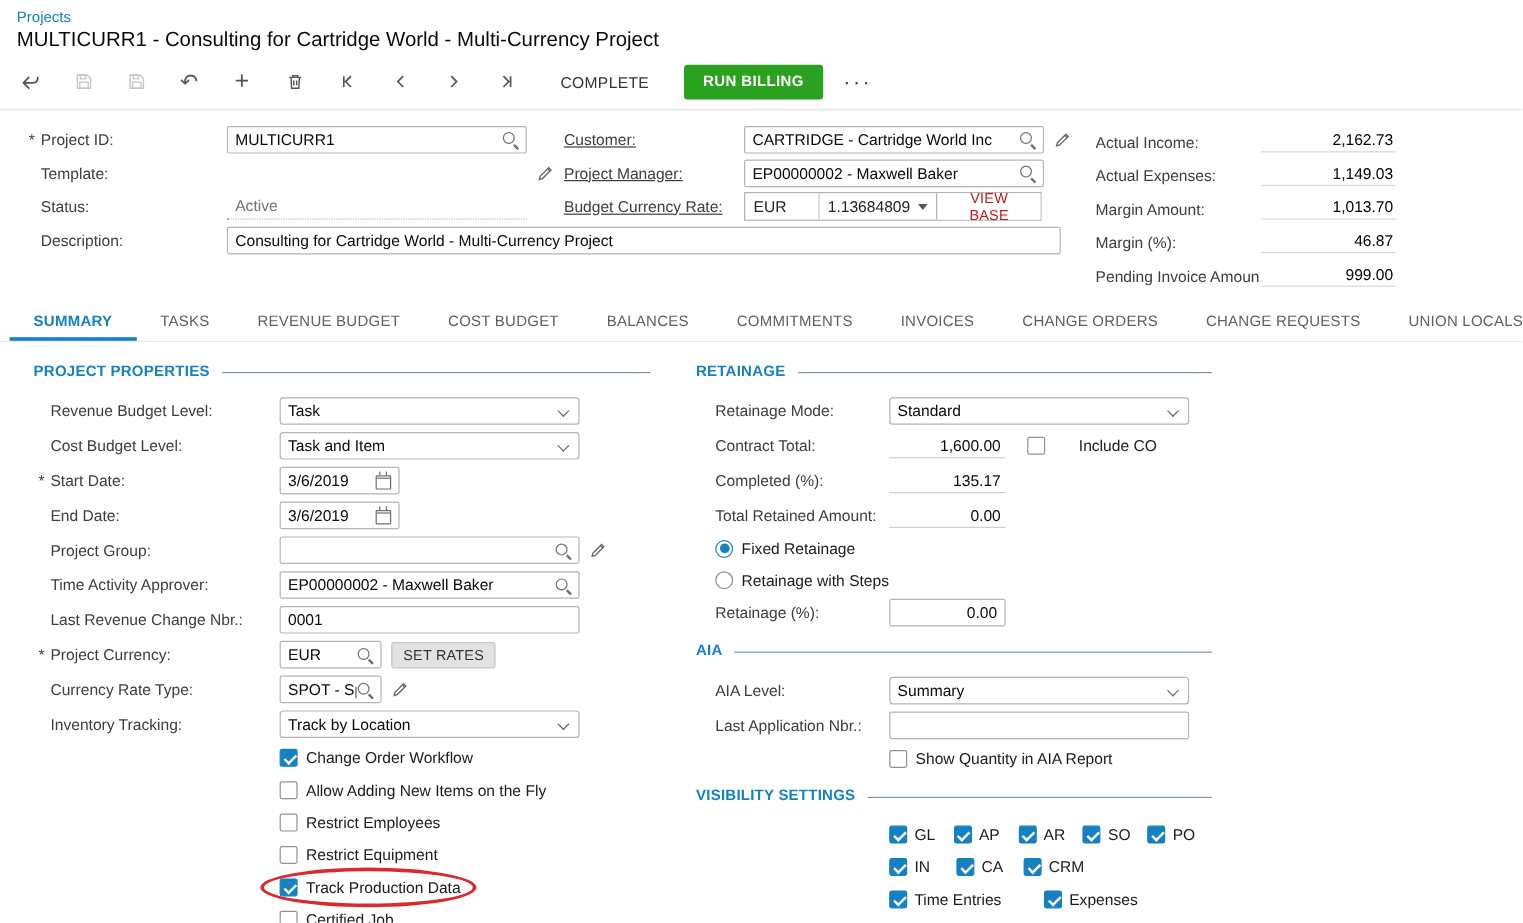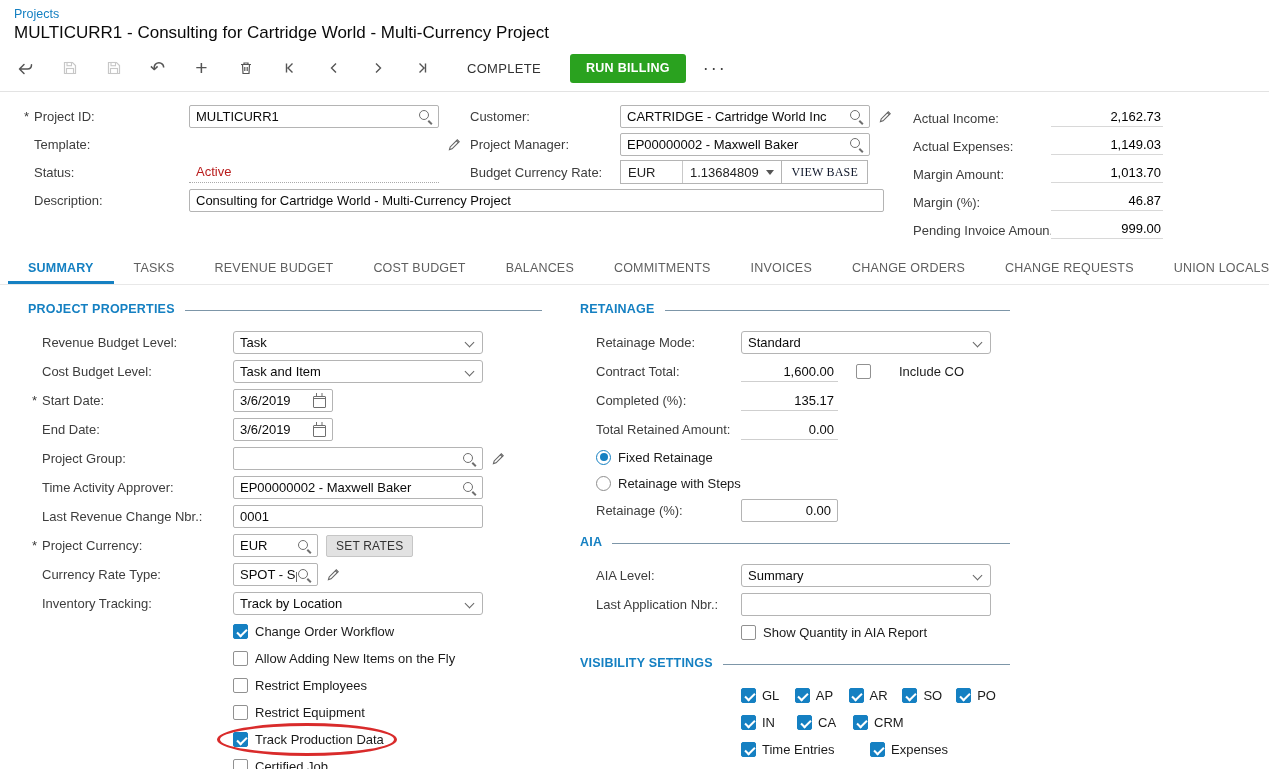--- a/index.html
+++ b/index.html
@@ -26,50 +26,50 @@
   .hr-divider { position:absolute; left:0; right:0; top:91px; height:1px; background:#e3e3e3; }
 
   
   .hcol { position:absolute; }
   .c1 { left:24px; top:102px; }
   .c2 { left:470px; top:102px; }
   .c3 { left:913px; top:104px; width:250px; }
   .hrow { display:flex; align-items:center; height:28px; }
   .hlabel { display:flex; align-items:center; color:#3d3d3d; white-space:nowrap; }
   .lw165 { width:165px; }
-  .lw150 { width:150px; }
+  .lw150 { width:150px;text-decoration:underline; }
   .req { width:10px; color:#3a3a3a; }
   .req::before { content:''; }
   .req.show::before { content:'*'; }
 
   .fld { position:relative; display:flex; align-items:center; height:23px; border:1px solid #b4b4b4; border-radius:2px; background:#fff; padding:0 6px; color:#0a0a0a; cursor:text; }
   .fld .val { flex:1; white-space:nowrap; overflow:hidden; }
   .fld.num .val { text-align:right; }
   .fld.sel { cursor:pointer; padding-right:24px; border-radius:3px; }
   .fld.sel::after { content:''; position:absolute; right:9px; top:7px; width:6px; height:6px; border-right:1.4px solid #666; border-bottom:1.4px solid #666; transform:rotate(45deg); }
   .w250 { width:250px; } .w100 { width:100px; } .w85 { width:85px; } .w97 { width:97px; } .w695 { width:695px; }
   .blank { width:250px; height:23px; }
-  .ro { border-bottom:1px dotted #a9a9a9; height:21px; display:flex; align-items:center; padding:0 7px; color:#b91c1c; }
+  .ro { border-bottom:1px dotted #a9a9a9; height:21px; display:flex; align-items:center; padding:0 7px; color:#737373; }
   .ro-num { border-bottom:1px solid #cfcfcf; height:21px; display:flex; align-items:center; justify-content:flex-end; padding:0 4px; width:97px; color:#0a0a0a; }
 
   .ic-search { position:relative; width:14px; height:14px; flex:none; cursor:pointer; }
   .ic-search::before { content:''; position:absolute; left:1px; top:1px; width:8px; height:8px; border:1.4px solid #6f6f6f; border-radius:50%; }
   .ic-search::after { content:''; position:absolute; left:10.5px; top:10.5px; width:5px; height:1.6px; background:#6f6f6f; transform:rotate(45deg); transform-origin:0 0; }
   .ic-cal { position:relative; width:13px; height:12px; border:1.3px solid #6f6f6f; border-radius:1px; flex:none; margin-top:2px; cursor:pointer; }
   .ic-cal::before { content:''; position:absolute; left:0; right:0; top:1.5px; height:1.2px; background:#6f6f6f; }
   .ic-cal::after { content:''; position:absolute; top:-3.5px; left:1.5px; width:1.6px; height:3px; background:#6f6f6f; box-shadow:5.5px 0 0 #6f6f6f; }
   .iconbtn { background:none; border:none; margin-left:8px; padding:0; display:flex; align-items:center; cursor:pointer; }
 
   .curr { display:flex; align-items:stretch; height:24px; border:1px solid #b4b4b4; width:248px; }
   .seg { display:flex; align-items:center; }
   .seg.cur { width:62px; padding:0 7px; border-right:1px solid #c9c9c9; cursor:pointer; }
   .seg.rate { flex:1; padding:0 7px; gap:7px; cursor:pointer; }
   .seg.rate span { flex:1; }
   .tri { width:0; height:0; border-left:4px solid transparent; border-right:4px solid transparent; border-top:5px solid #555; flex:none; }
-  .seg.vb { border:none; border-left:1px solid #b4b4b4; background:#fff; padding:0 9px; font-size:12px; color:#0f172a; cursor:pointer; font-family:Liberation Serif, serif; letter-spacing:.2px;text-align:center; }
+  .seg.vb { border:none; border-left:1px solid #b4b4b4; background:#fff; padding:0 9px; font-size:12px; color:#b91c1c; cursor:pointer; font-family:Liberation Sans, sans-serif; letter-spacing:.2px;text-align:center; }
 
   .trow { display:flex; align-items:center; height:28px; }
   .tlabel { flex:1; color:#3d3d3d; white-space:nowrap; overflow:hidden; }
   .tval { width:112px; text-align:right; border-bottom:1px solid #d8d8d8; padding:0 2px 2px 0; color:#000; }
 
   
   .tabs { position:absolute; left:0; right:0; top:254px; height:31px; display:flex; padding-left:8px; border-bottom:1px solid #e8e8e8; }
   .tab { padding:0 20px; display:flex; align-items:center; font-size:12.5px; color:#5f5f5f; letter-spacing:.2px; white-space:nowrap; cursor:pointer; border-bottom:3px solid transparent; }
   .tab.active { color:var(--accent); font-weight:700; border-bottom-color:var(--accent); }
 

